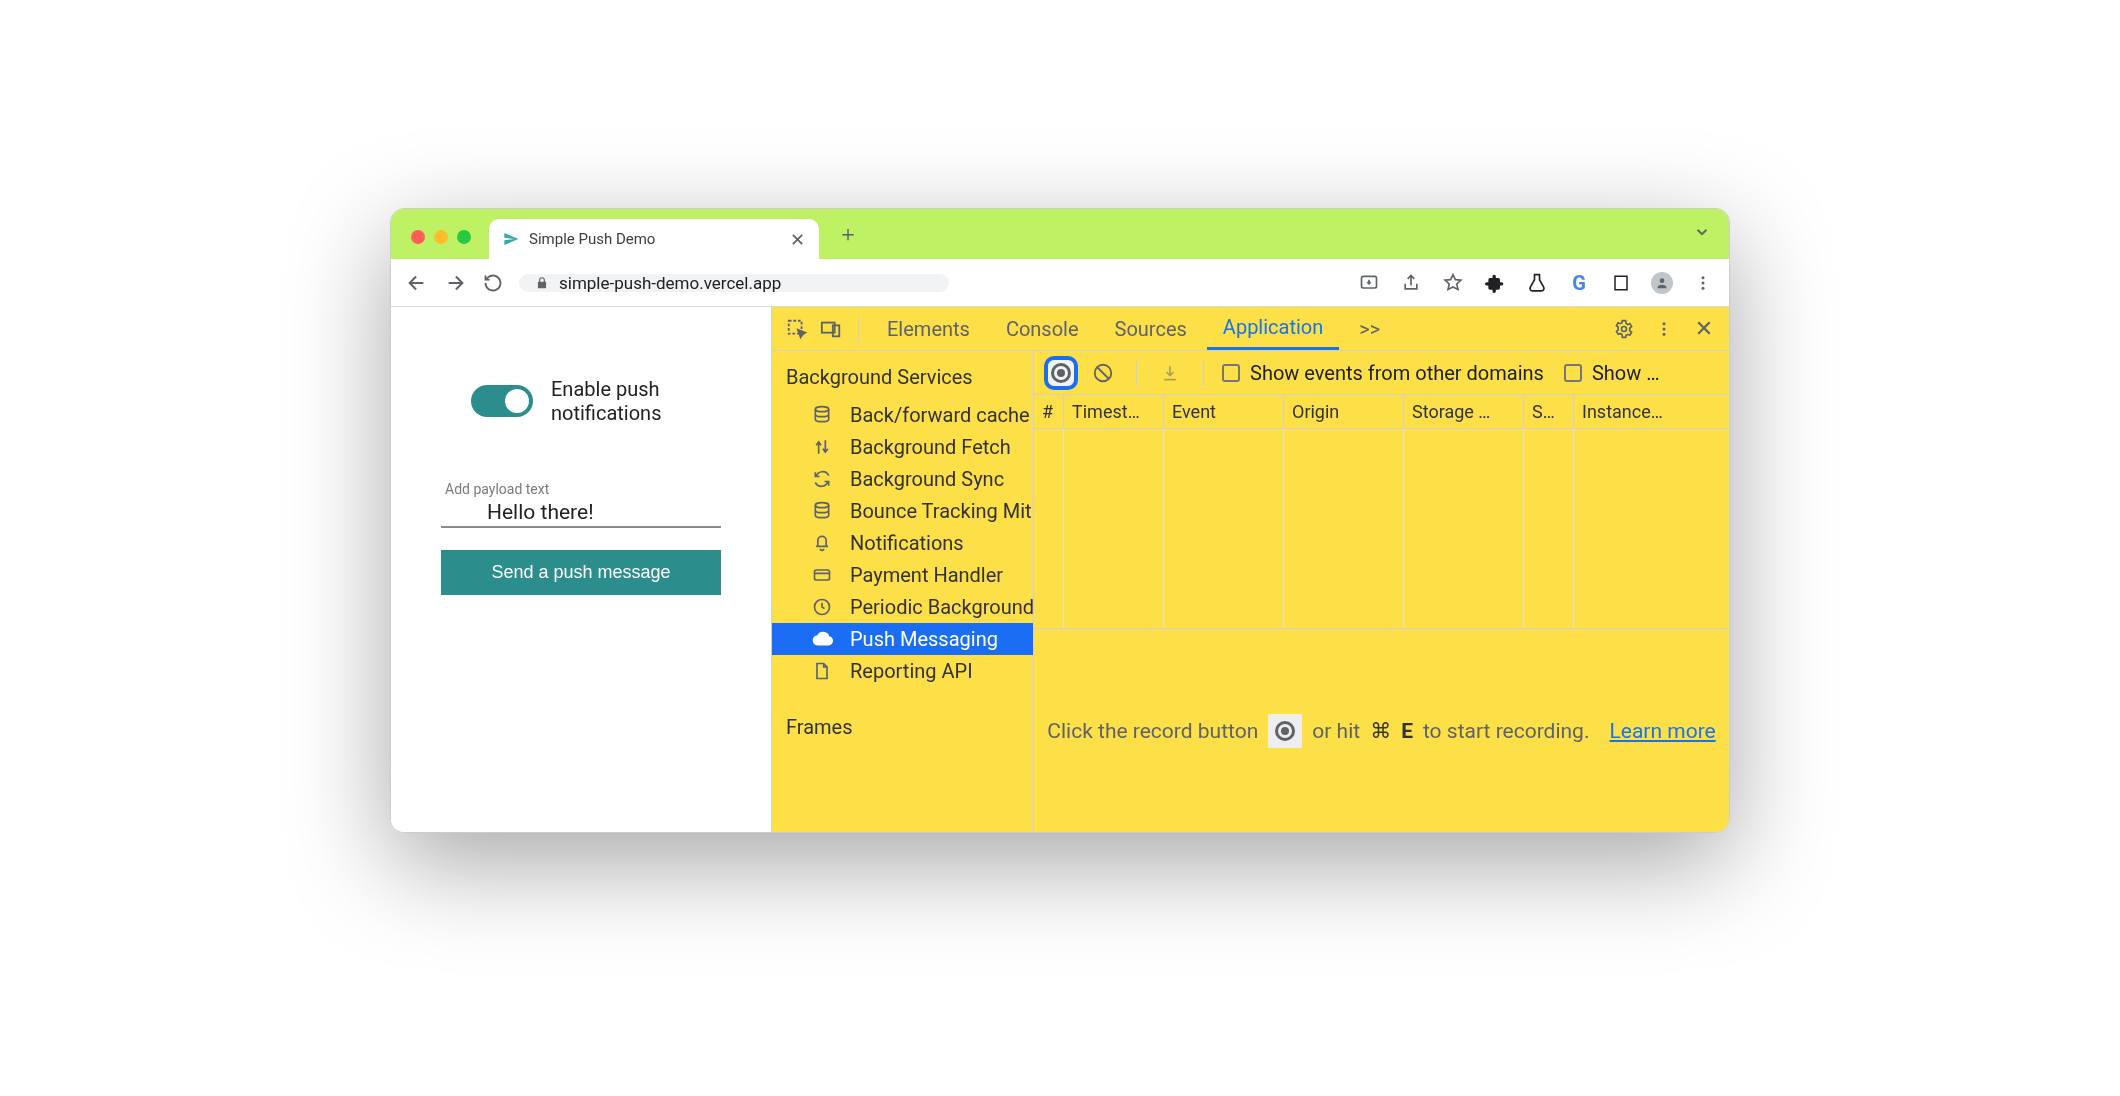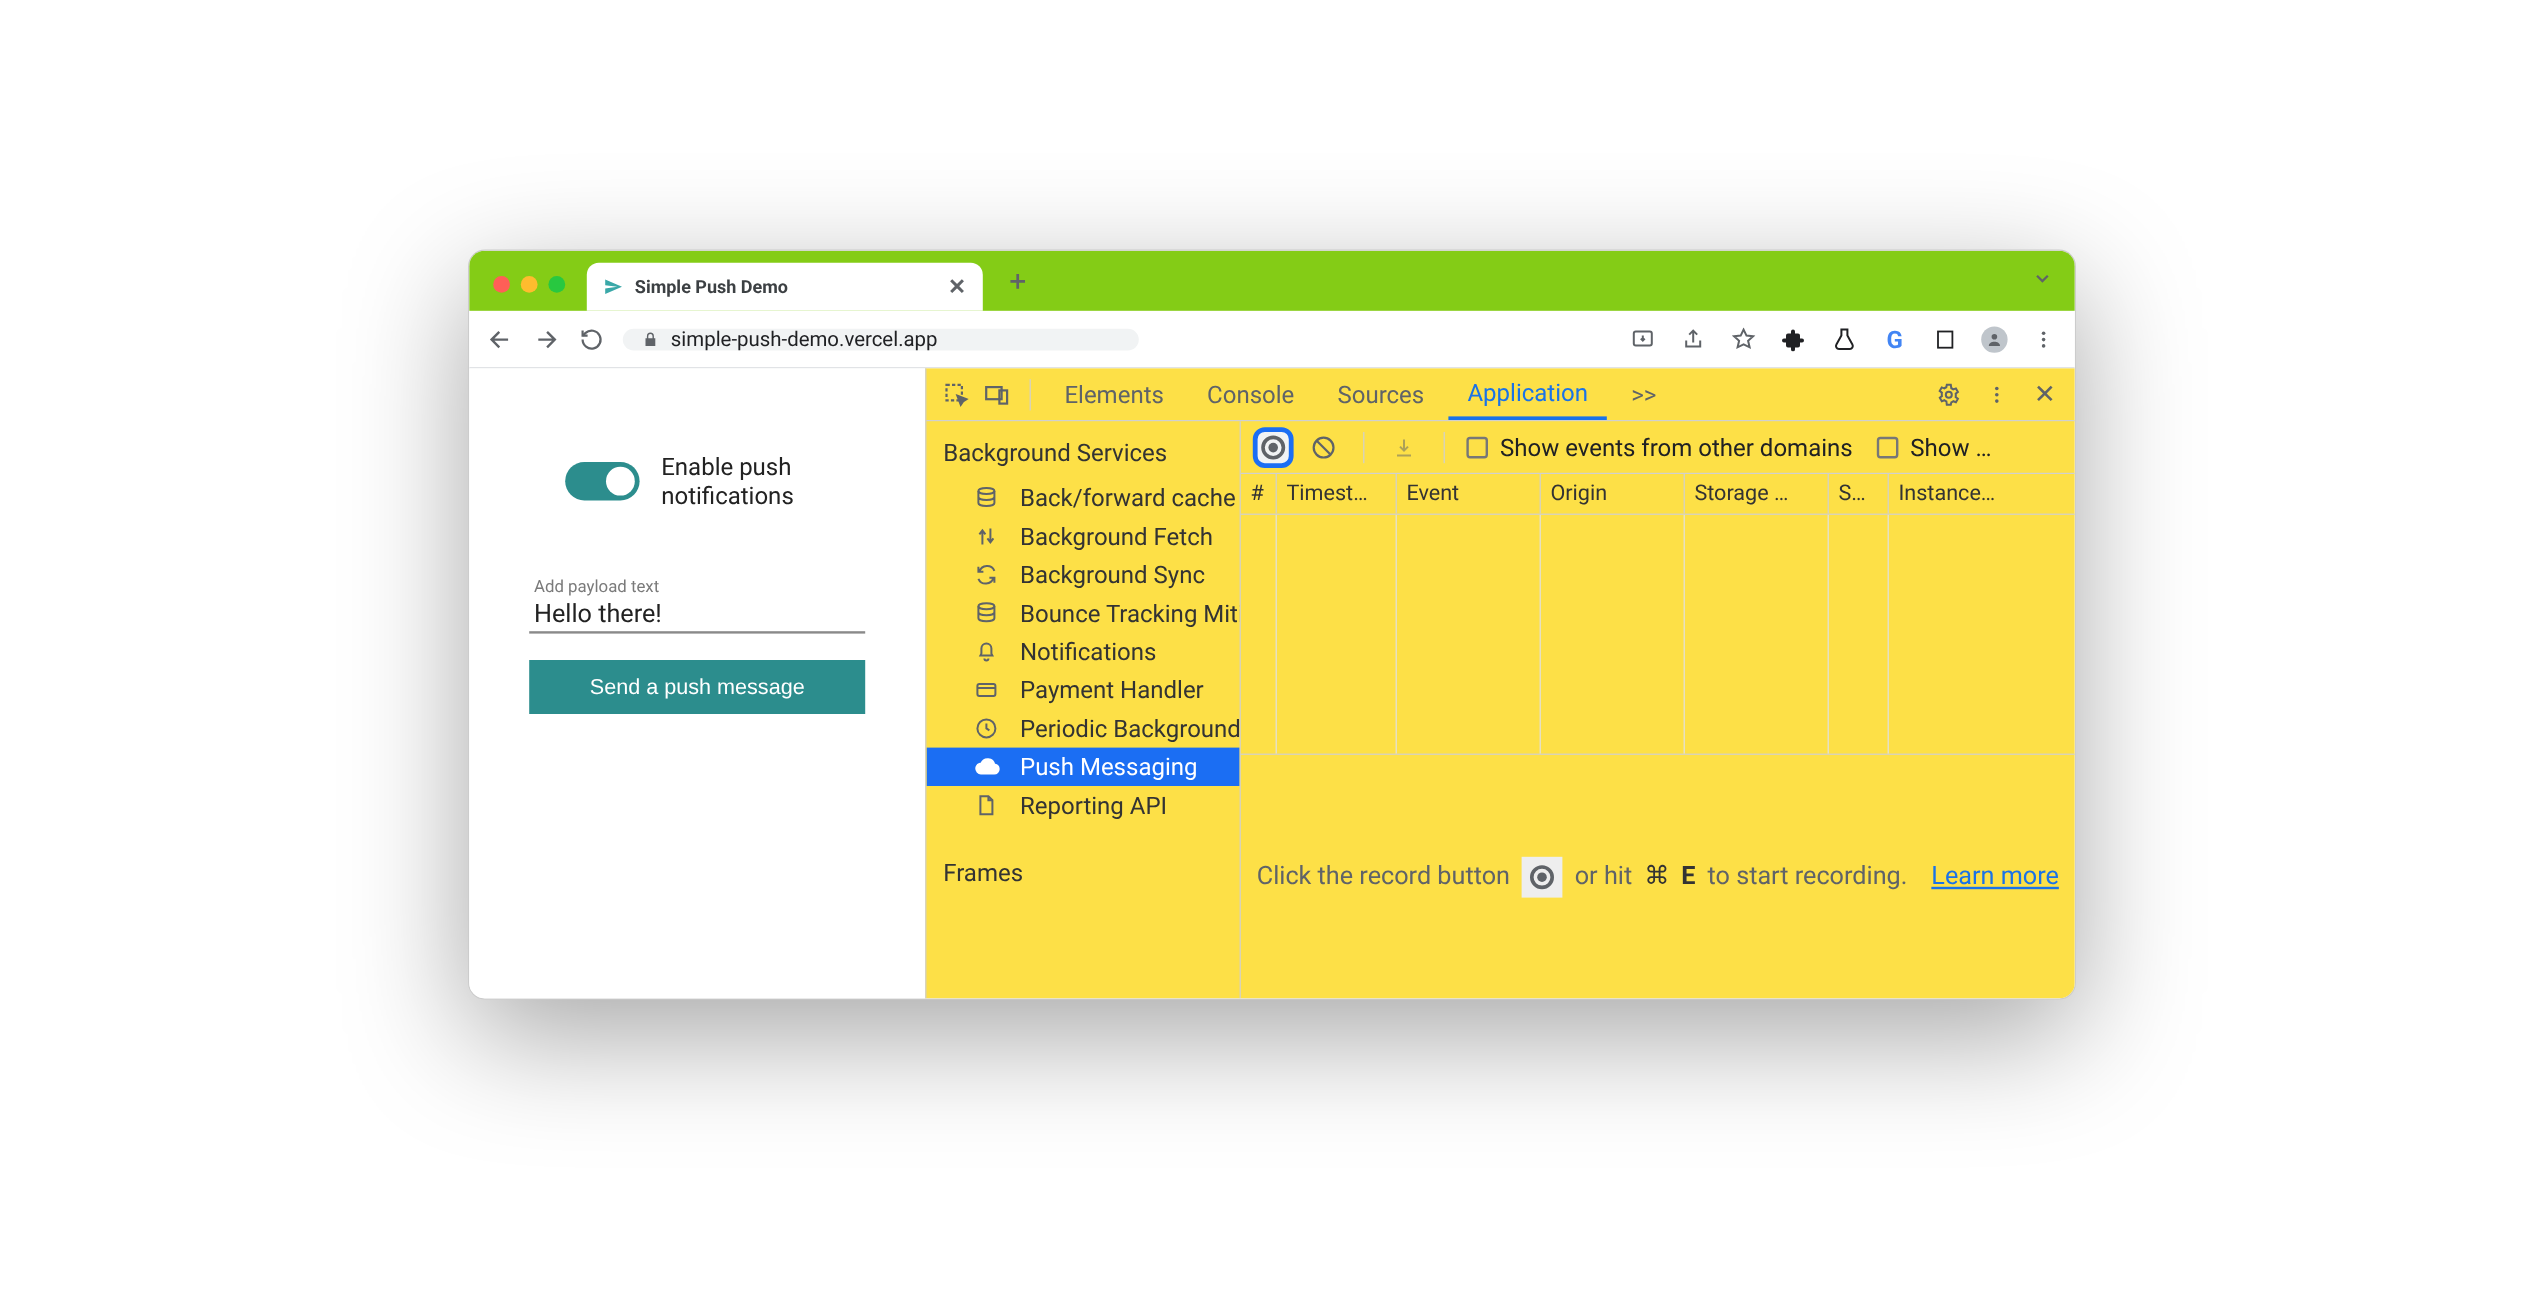--- a/index.html
+++ b/index.html
@@ -25,26 +25,25 @@
     border-radius: 14px;
     overflow: hidden;
     position: absolute;
     left: 90px;
     top: 60px;
     border: 1px solid #ccc;
   }
   
   .tabbar {
     height: 50px;
-    background: #84cc16;
+    background: #bef264;
     display: flex;
     align-items: flex-end;
     padding-left: 10px;
     position: relative;
-    font-weight: bold;
   }
   .traffic { display:flex; gap:9px; align-items:center; margin: 0 18px 15px 10px;}
   .light { width:14px; height:14px; border-radius:50%; }
   .red{background:#ff5f57;} .yellow{background:#febc2e;} .green{background:#28c840;}
   .tab {
     height:40px; background:#fff; border-radius:10px 10px 0 0;
     display:flex; align-items:center; padding:0 14px; gap:10px;
     min-width: 330px; font-size:15px; color:#3c4043;
   }
   .tab .fav { color:#2c9a9a; }
@@ -79,21 +78,21 @@
   .page-head .title{line-height:1.3;}
   .page-body { padding:30px 40px 0 40px; }
   .toggle-row{display:flex; align-items:center; gap:18px; margin: 40px 0 50px 40px;}
   .switch{
     width:62px;height:32px;border-radius:16px;background:#2c8d8d;position:relative;
   }
   .switch::after{content:"";position:absolute;right:4px;top:4px;width:24px;height:24px;border-radius:50%;background:#fff;}
   .toggle-label{font-size:20px;color:#222;line-height:1.2;}
   .field-wrap { margin: 0 10px; border-bottom:2px solid #8a8a8a; padding:6px 4px 2px 4px;}
   .field-label{font-size:14px; color:#7a7a7a; margin-bottom:3px;}
-  .field-value{font-size:21px; color:#222;}
+  .field-value{font-size:21px; color:#222;margin-left:42px;}
   .send-btn{
     margin:22px 10px 0 10px; background:#2c8d8d; color:#fff; border:none;
     font-size:18px; padding:12px 0; width: calc(100% - 20px); cursor:pointer;
   }
   
   .devtools { flex:1; border-left:1px solid #d0d0d0; display:flex; flex-direction:column; background:#fde047;}
   .dt-tabs {
     height:44px; border-bottom:1px solid #d0d0d0; display:flex; align-items:center;
     padding:0 10px; gap:4px; color:#5f6368; font-size:20px;
   }

